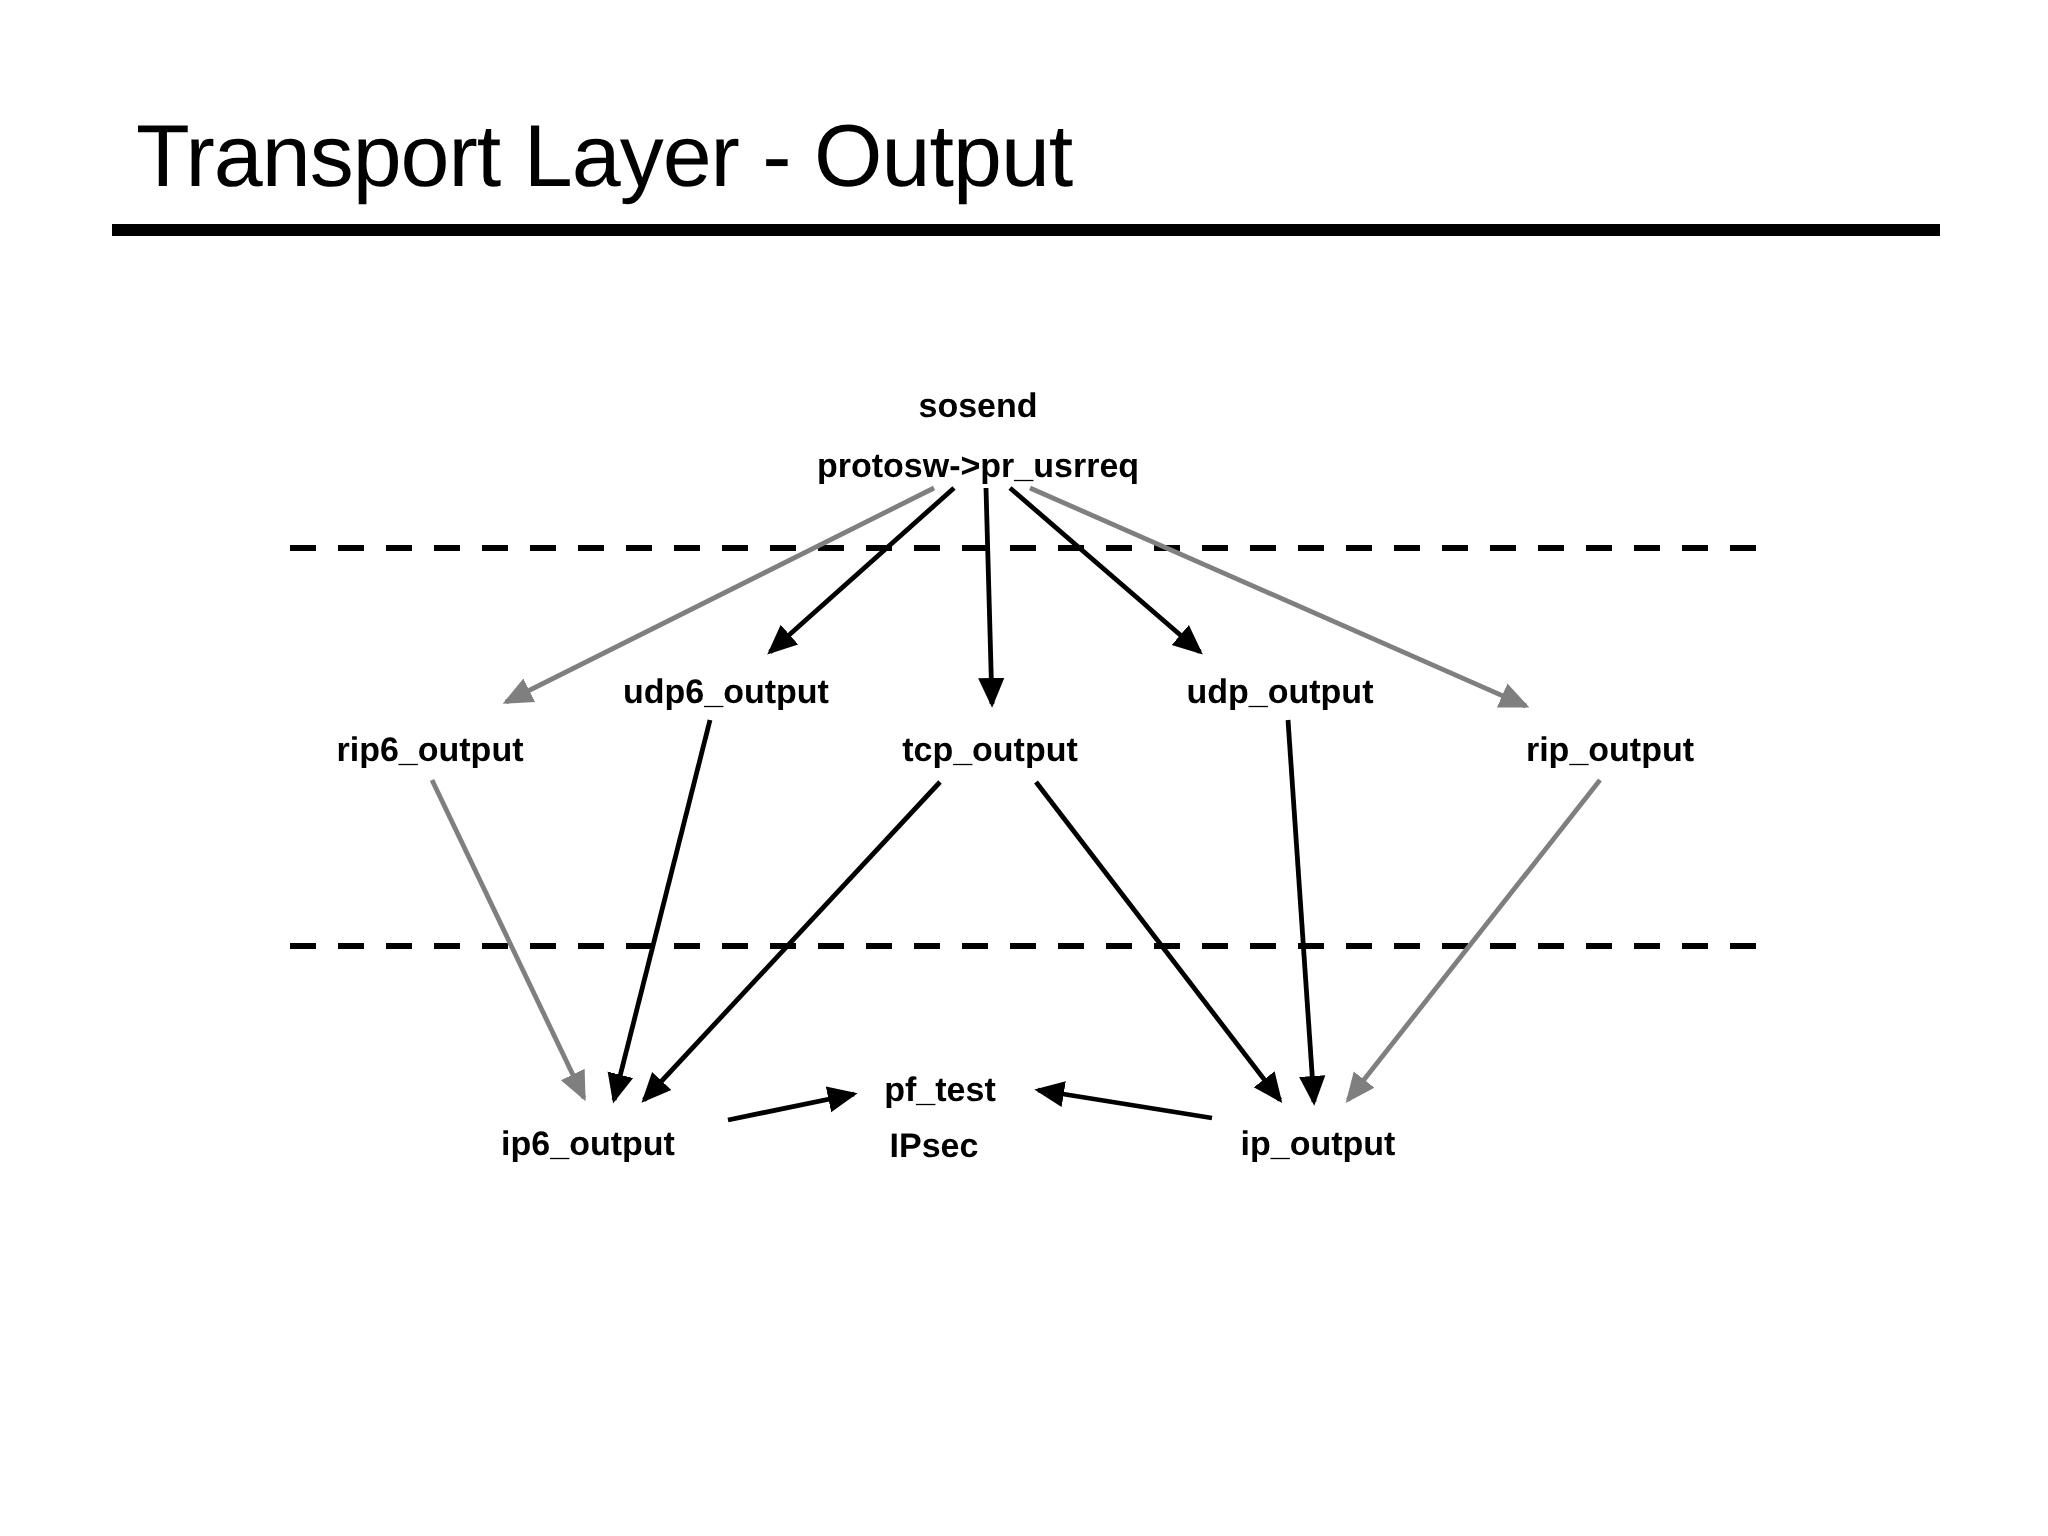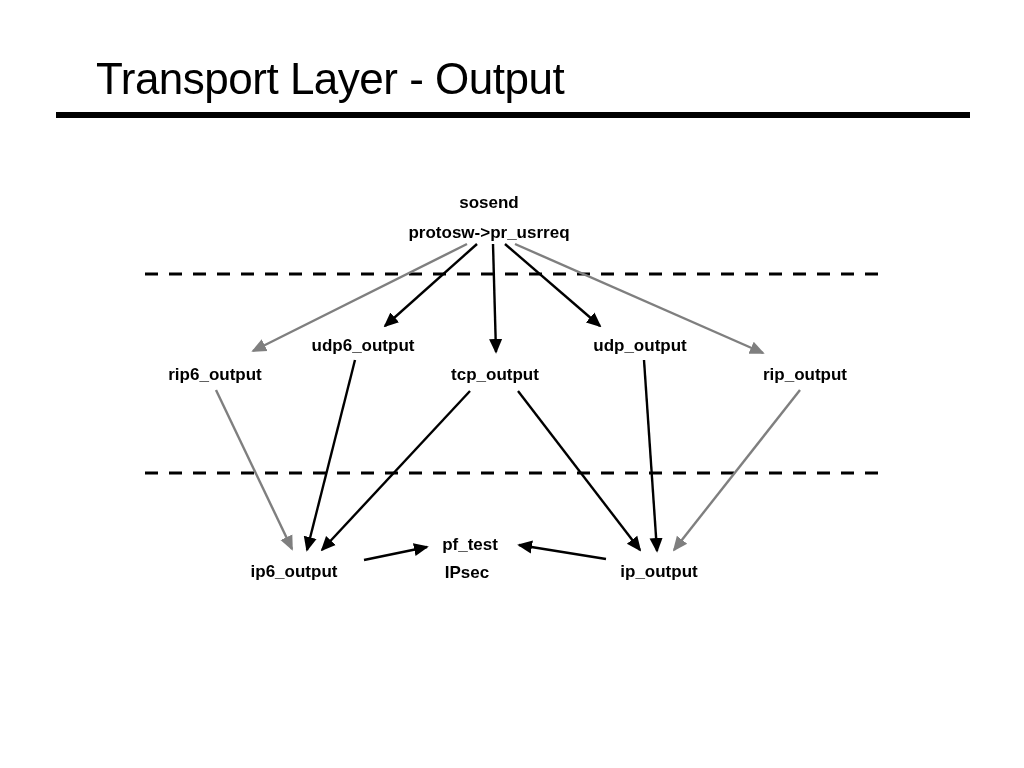--- a/index.html
+++ b/index.html
@@ -23,21 +23,20 @@
   #slide-title {
     position: absolute;
     left: 68px;
     top: 55px;
     font-size: 44px;
     font-weight: 400;
     letter-spacing: -0.5px;
     color: #000000;
     white-space: nowrap;
     line-height: 1.1;
-    margin-left: 28px;
   }
   #title-rule {
     position: absolute;
     left: 56px;
     top: 112px;
     width: 914px;
     height: 6px;
     background: #000000;
   }
   #diagram {

